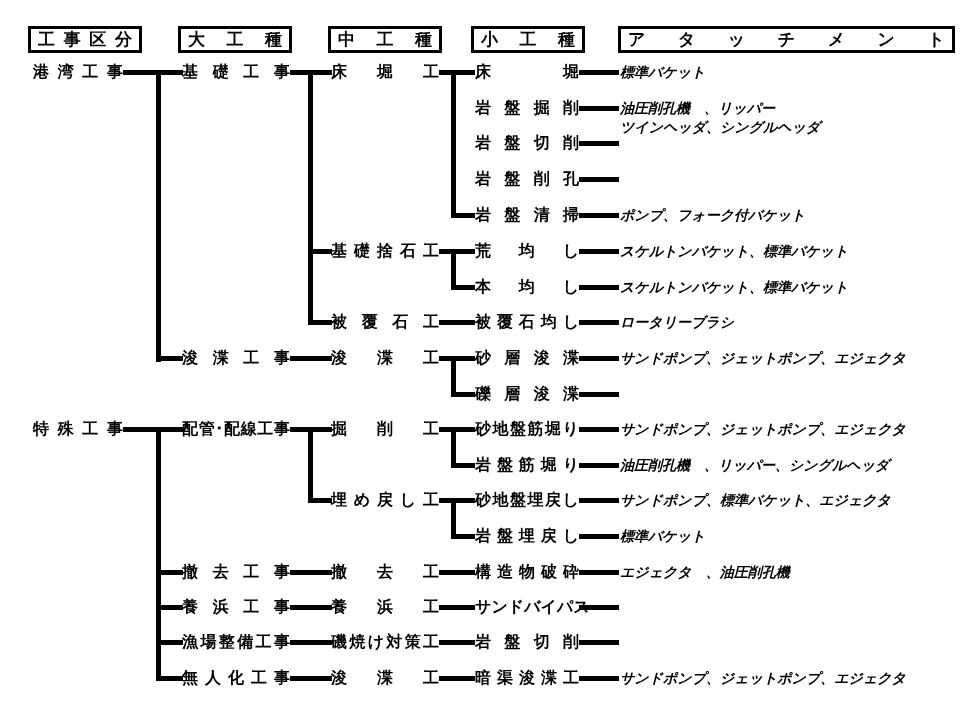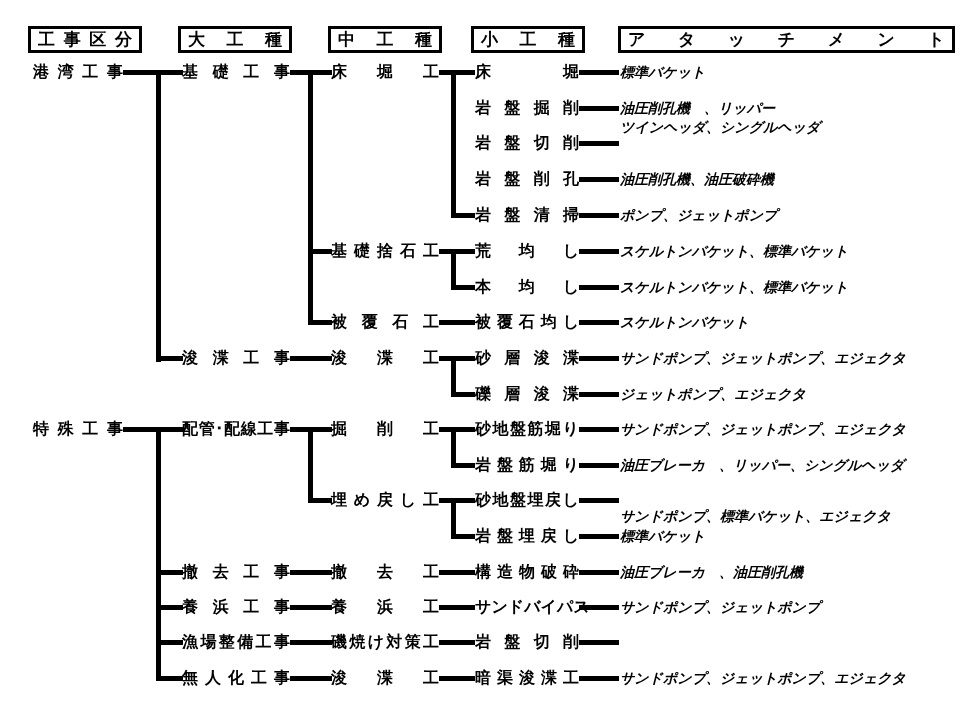--- a/index.html
+++ b/index.html
@@ -109,29 +109,28 @@
       <span>削</span>
     </div>
   <div class="att" style="top:116px">ツインヘッダ、シングルヘッダ</div>
 
   <div class="lbl c4" style="top:168px">
       <span>岩</span>
       <span>盤</span>
       <span>削</span>
       <span>孔</span>
     </div>
-  <div class="att" style="top:168px">油圧削孔機、油圧破砕機</div>
 
   <div class="lbl c4" style="top:204px">
       <span>岩</span>
       <span>盤</span>
       <span>清</span>
       <span>掃</span>
     </div>
-  <div class="att" style="top:204px">ポンプ、ジェットポンプ</div>
+  <div class="att" style="top:204px">ポンプ、フォーク付バケット</div>
 
   <div class="lbl c3" style="top:240px">
       <span>基</span>
       <span>礎</span>
       <span>捨</span>
       <span>石</span>
       <span>工</span>
     </div>
   <div class="lbl c4" style="top:240px">
       <span>荒</span>
@@ -153,21 +152,21 @@
       <span>石</span>
       <span>工</span>
     </div>
   <div class="lbl c4" style="top:311px">
       <span>被</span>
       <span>覆</span>
       <span>石</span>
       <span>均</span>
       <span>し</span>
     </div>
-  <div class="att" style="top:311px">スケルトンバケット</div>
+  <div class="att" style="top:311px">ロータリーブラシ</div>
 
   <div class="lbl c2" style="top:347px">
       <span>浚</span>
       <span>渫</span>
       <span>工</span>
       <span>事</span>
     </div>
   <div class="lbl c3" style="top:347px">
       <span>浚</span>
       <span>渫</span>
@@ -180,21 +179,20 @@
       <span>渫</span>
     </div>
   <div class="att" style="top:347px">サンドポンプ、ジェットポンプ、エジェクタ</div>
 
   <div class="lbl c4" style="top:383px">
       <span>礫</span>
       <span>層</span>
       <span>浚</span>
       <span>渫</span>
     </div>
-  <div class="att" style="top:383px">ジェットポンプ、エジェクタ</div>
 
   <div class="lbl c1" style="top:418px">
       <span>特</span>
       <span>殊</span>
       <span>工</span>
       <span>事</span>
     </div>
   <div class="lbl c2" style="top:418px">
       <span>配</span>
       <span>管</span>
@@ -219,38 +217,38 @@
     </div>
   <div class="att" style="top:418px">サンドポンプ、ジェットポンプ、エジェクタ</div>
 
   <div class="lbl c4" style="top:454px">
       <span>岩</span>
       <span>盤</span>
       <span>筋</span>
       <span>堀</span>
       <span>り</span>
     </div>
-  <div class="att" style="top:454px">油圧ブレーカ　、リッパー、シングルヘッダ</div>
+  <div class="att" style="top:454px">油圧削孔機　、リッパー、シングルヘッダ</div>
 
   <div class="lbl c3" style="top:489px">
       <span>埋</span>
       <span>め</span>
       <span>戻</span>
       <span>し</span>
       <span>工</span>
     </div>
   <div class="lbl c4" style="top:489px">
       <span>砂</span>
       <span>地</span>
       <span>盤</span>
       <span>埋</span>
       <span>戻</span>
       <span>し</span>
     </div>
-  <div class="att" style="top:505px">サンドポンプ、標準バケット、エジェクタ</div>
+  <div class="att" style="top:489px">サンドポンプ、標準バケット、エジェクタ</div>
 
   <div class="lbl c4" style="top:525px">
       <span>岩</span>
       <span>盤</span>
       <span>埋</span>
       <span>戻</span>
       <span>し</span>
     </div>
   <div class="att" style="top:525px">標準バケット</div>
 
@@ -265,21 +263,21 @@
       <span>去</span>
       <span>工</span>
     </div>
   <div class="lbl c4" style="top:561px">
       <span>構</span>
       <span>造</span>
       <span>物</span>
       <span>破</span>
       <span>砕</span>
     </div>
-  <div class="att" style="top:561px">油圧ブレーカ　、油圧削孔機</div>
+  <div class="att" style="top:561px">エジェクタ　、油圧削孔機</div>
 
   <div class="lbl c2" style="top:596px">
       <span>養</span>
       <span>浜</span>
       <span>工</span>
       <span>事</span>
     </div>
   <div class="lbl c3" style="top:596px">
       <span>養</span>
       <span>浜</span>
@@ -287,21 +285,20 @@
     </div>
   <div class="lbl c4" style="top:596px">
       <span>サ</span>
       <span>ン</span>
       <span>ド</span>
       <span>バ</span>
       <span>イ</span>
       <span>パ</span>
       <span>ス</span>
     </div>
-  <div class="att" style="top:596px">サンドポンプ、ジェットポンプ</div>
 
   <div class="lbl c2" style="top:631px">
       <span>漁</span>
       <span>場</span>
       <span>整</span>
       <span>備</span>
       <span>工</span>
       <span>事</span>
     </div>
   <div class="lbl c3" style="top:631px">

